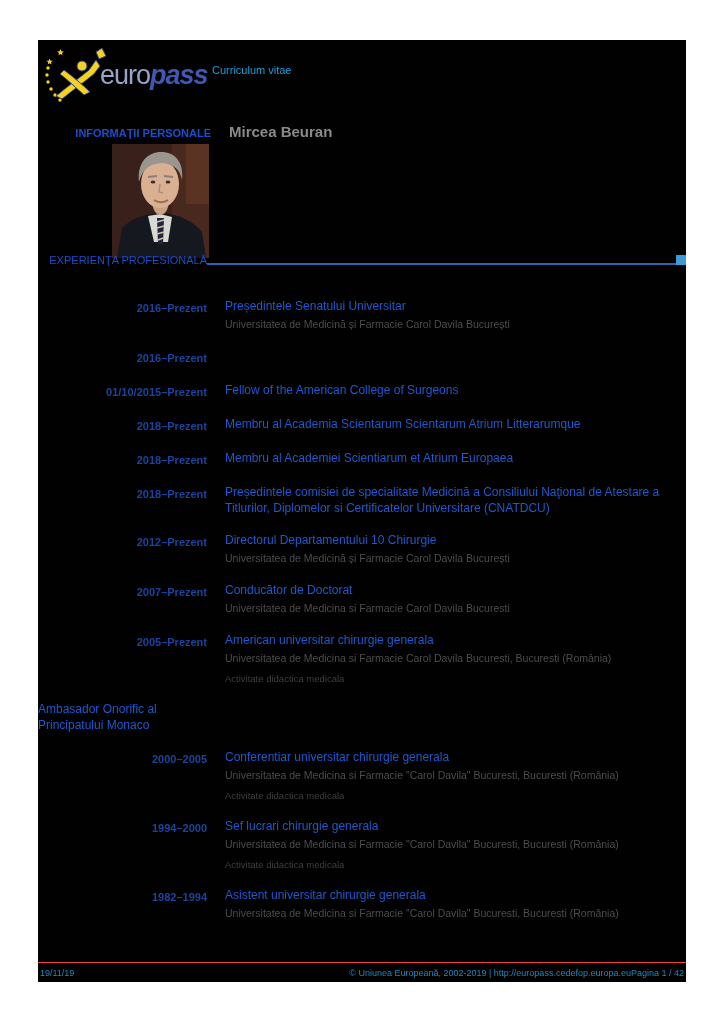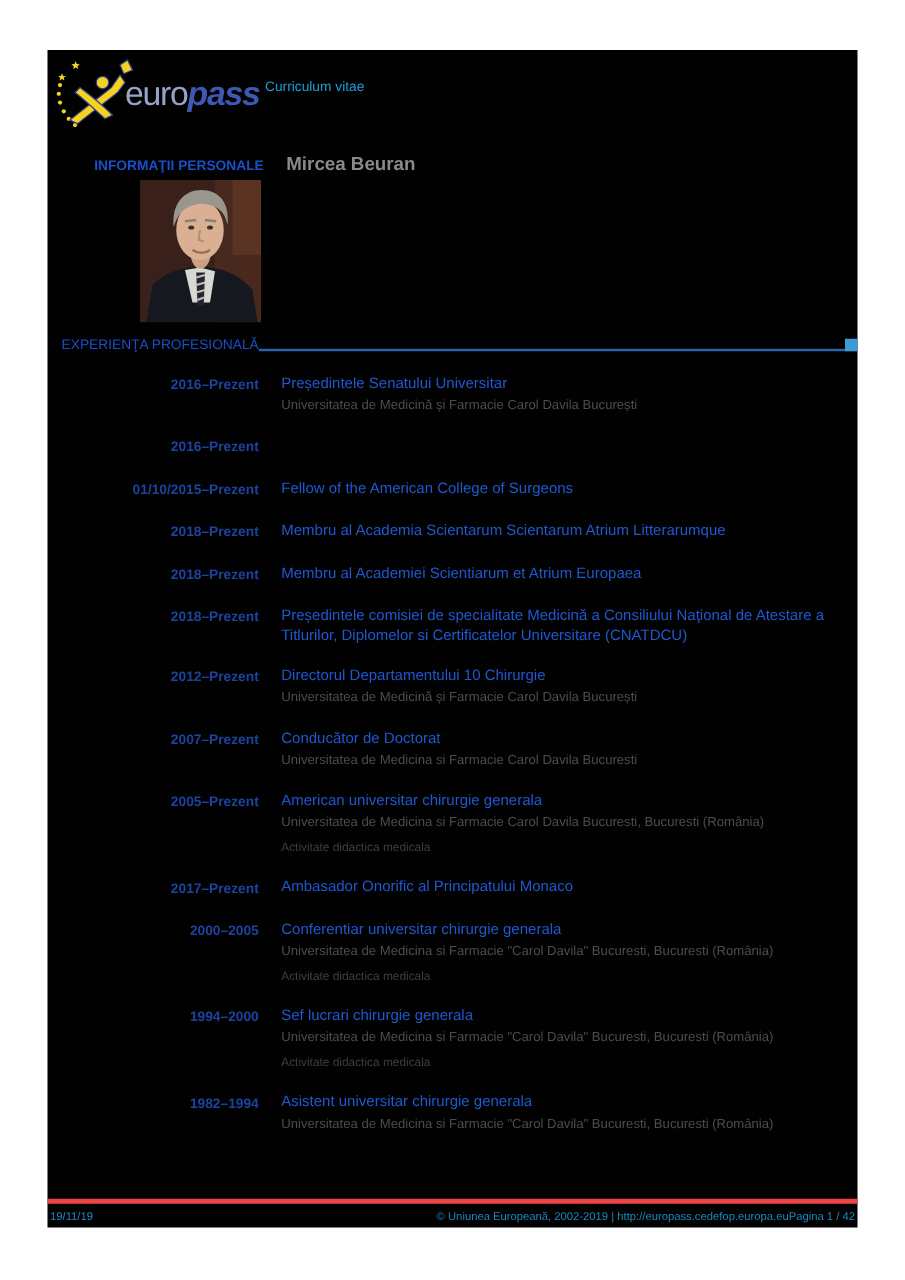--- a/index.html
+++ b/index.html
@@ -16,36 +16,36 @@
   .logo-pass{color:#3d59b3;font-weight:bold;font-style:italic;}
   .doc-type{position:absolute;left:174px;top:24px;color:#1d9fd6;font-size:11px;font-weight:normal;}
 
   
   .personal-row{position:absolute;left:4px;top:83px;width:100%;display:grid;grid-template-columns:169px 1fr;column-gap:18px;align-items:baseline;font-weight:bold;}
   .section-label{color:#1b4ecb;font-size:11px;text-align:right;}
   .person-name{color:#8a8a8a;font-size:15px;}
   .photo{position:absolute;left:74px;top:104px;width:97px;height:114px;overflow:hidden;}
 
   
-  .exp-heading{position:absolute;left:0;top:230px;width:100%;display:grid;grid-template-columns:169px 1fr;align-items:center;}
+  .exp-heading{position:absolute;left:0;top:214px;width:100%;display:grid;grid-template-columns:169px 1fr;align-items:center;}
   .rule-wrap{position:relative;height:12px;}
   .rule-line{position:absolute;left:0;right:2px;top:9px;height:2px;background:#2b64ad;}
   .rule-marker{position:absolute;right:0px;top:1px;width:10px;height:10px;background:#3e9ad6;}
 
   
   .entries{position:absolute;left:0;top:258px;width:100%;}
   .entry{display:grid;grid-template-columns:169px 1fr;column-gap:18px;margin-bottom:16px;}
   .entry-period{color:#1c449e;font-size:11px;text-align:right;padding-top:2px;line-height:16px;font-weight:bold;}
   .entry-title{color:#2058cf;font-size:12px;line-height:16px;}
   .entry-org{color:#4d4d4d;font-size:10.5px;line-height:16px;margin-top:2px;}
   .entry-note{color:#3f3f3f;font-size:9.5px;line-height:12px;margin-top:7px;}
   .entry-body{padding-right:2px;}
 
   
-  .footer{position:absolute;left:0;bottom:0;width:100%;height:19px;border-top:4px solid #ef4444;
+  .footer{position:absolute;left:0;bottom:0;width:100%;height:19px;border-top:1px solid #ef4444;
           display:flex;align-items:center;justify-content:space-between;color:#1c89bf;font-size:9px;}
   .footer .f-left{margin-left:2px;}
   .footer .f-right{margin-right:2px;}
   .footer .f-center{flex:1;text-align:right;}
 </style>
 </head>
 <body>
 
 <div class="canvas">
   <div class="page">
@@ -184,21 +184,20 @@
       <div class="entry">
         <div class="entry-period">2005–Prezent</div>
         <div class="entry-body">
           <div class="entry-title">American universitar chirurgie generala</div>
           <div class="entry-org">Universitatea de Medicina si Farmacie Carol Davila Bucuresti, Bucuresti (România)</div>
           <div class="entry-note">Activitate didactica medicala</div>
         </div>
       </div>
 
       <div class="entry">
-        <div class="entry-period">2017–Prezent</div>
         <div class="entry-body">
           <div class="entry-title">Ambasador Onorific al Principatului Monaco</div>
 
         </div>
       </div>
 
       <div class="entry">
         <div class="entry-period">2000–2005</div>
         <div class="entry-body">
           <div class="entry-title">Conferentiar universitar chirurgie generala</div>

